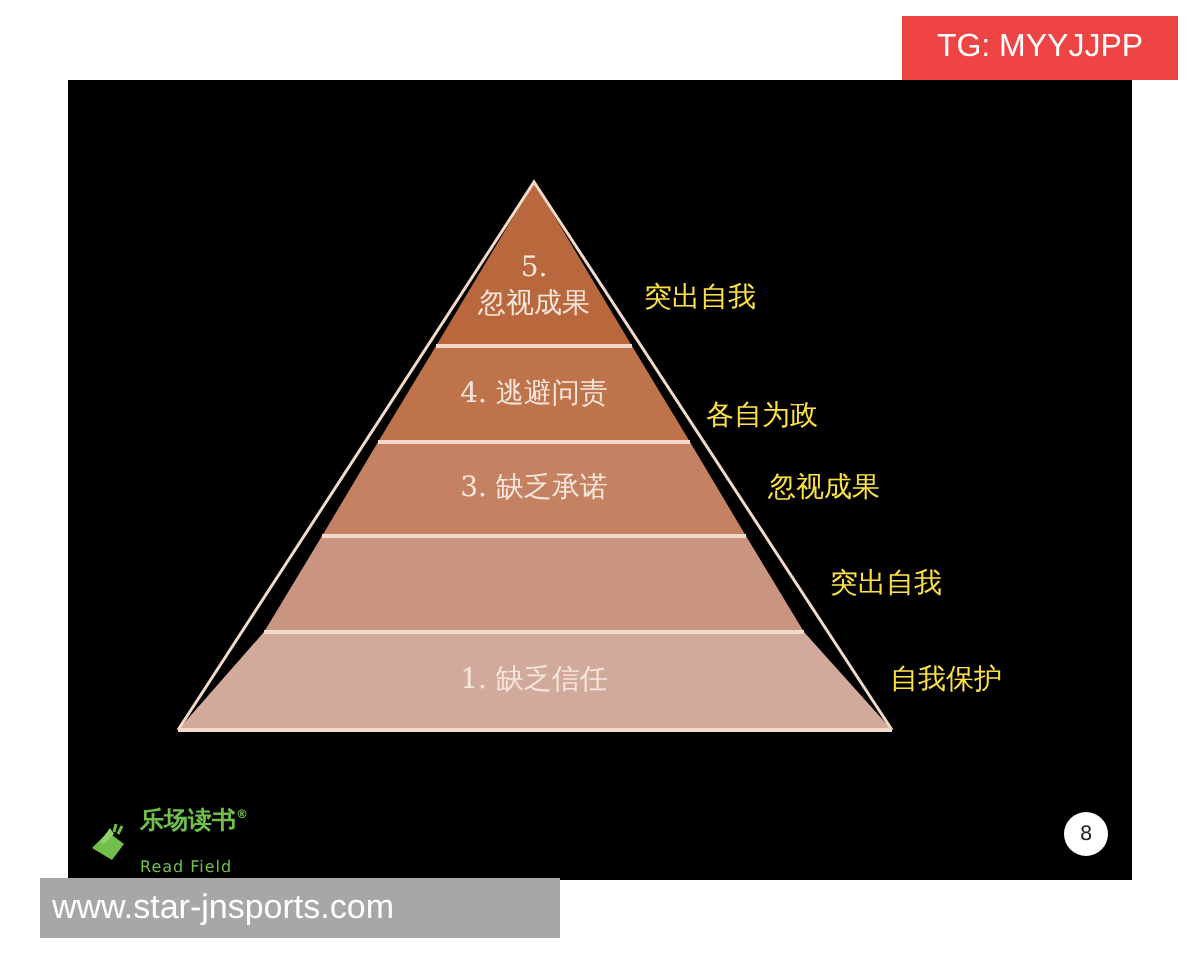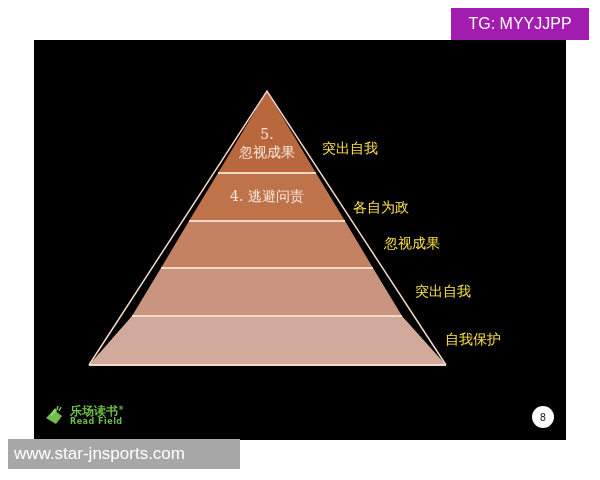--- a/index.html
+++ b/index.html
@@ -19,32 +19,32 @@
     .band-label .num { font-family: "DejaVu Serif", serif; }
     .side-label {
       position: absolute; color: #fde047; font-size: 14px; white-space: nowrap;
       font-family: Liberation Serif, serif;
     }
     .logo { position: absolute; left: 44px; top: 404px; display: flex; align-items: center; }
     .logo-icon { width: 22px; height: 22px; margin-right: 4px; }
     .logo-text { display: flex; flex-direction: column; line-height: 1; }
     .logo-cn { color: #6fbf4a; font-size: 12px; font-weight: bold; }
     .logo-cn sup { font-size: 6px; }
-    .logo-en { color: #6fbf4a; font-size: 8px; font-weight: bold; margin-top: 1px; letter-spacing: 0.5px; }
+    .logo-en { color: #6fbf4a; font-size: 8px; font-weight: normal; margin-top: 14px; letter-spacing: 0.5px; }
     .page-badge {
       position: absolute; left: 532px; top: 406px; width: 22px; height: 22px; border-radius: 50%;
       background: #ffffff; color: #222; font-size: 10px; display: flex; align-items: center; justify-content: center;
     }
     .wm-top {
-      position: absolute; left: 451px; top: 8px; width: 138px; height: 32px; background: #a21caf;
+      position: absolute; left: 451px; top: 8px; width: 138px; height: 32px; background: #ef4444;
       color: #ffffff; font-size: 16px; display: flex; align-items: center; justify-content: center;
       font-family: "Liberation Sans", sans-serif;
     }
     .wm-bottom {
-      position: absolute; left: 8px; top: 439px; width: 232px; height: 30px; background: #a7a7a7;
+      position: absolute; left: 20px; top: 439px; width: 260px; height: 30px; background: #a7a7a7;
       color: #ffffff; font-size: 17px; display: flex; align-items: center; padding-left: 6px; box-sizing: border-box;
       font-family: "Liberation Sans", sans-serif;
     }
   </style>
 </head>
 <body>
 
 <div class="wm-top">TG: MYYJJPP</div>
 
 <div class="slide">
@@ -76,24 +76,32 @@
     <div>忽视成果</div>
   </div>
   <div class="side-label" style="left:288px; top:100px;">突出自我</div>
 
   <div class="band-label" style="left:173px; top:148px; width:120px;">
     <span class="num">4.</span>
     <span>逃避问责</span>
   </div>
   <div class="side-label" style="left:319px; top:148px;margin-top:11px;">各自为政</div>
 
+  <div class="band-label" style="left:173px; top:195px; width:120px;">
+    <span class="num">3.</span>
+    <span>缺乏承诺</span>
+  </div>
   <div class="side-label" style="left:350px; top:195px;">忽视成果</div>
 
   <div class="side-label" style="left:381px; top:243px;">突出自我</div>
 
+  <div class="band-label" style="left:173px; top:291px; width:120px;">
+    <span class="num">1.</span>
+    <span>缺乏信任</span>
+  </div>
   <div class="side-label" style="left:411px; top:291px;">自我保护</div>
 </div>
 
 <div class="logo">
   <svg class="logo-icon" viewBox="0 0 22 22">
     <polygon points="2,14 10,6 18,12 12,20" fill="#6fbf4a"></polygon>
     <polygon points="6,11 11,4 13,7 8,12" fill="#8fd46a"></polygon>
     <line x1="14" y1="2" x2="13" y2="6" stroke="#6fbf4a" stroke-width="1.5"></line>
     <line x1="17" y1="3" x2="15" y2="7" stroke="#6fbf4a" stroke-width="1.5"></line>
   </svg>

